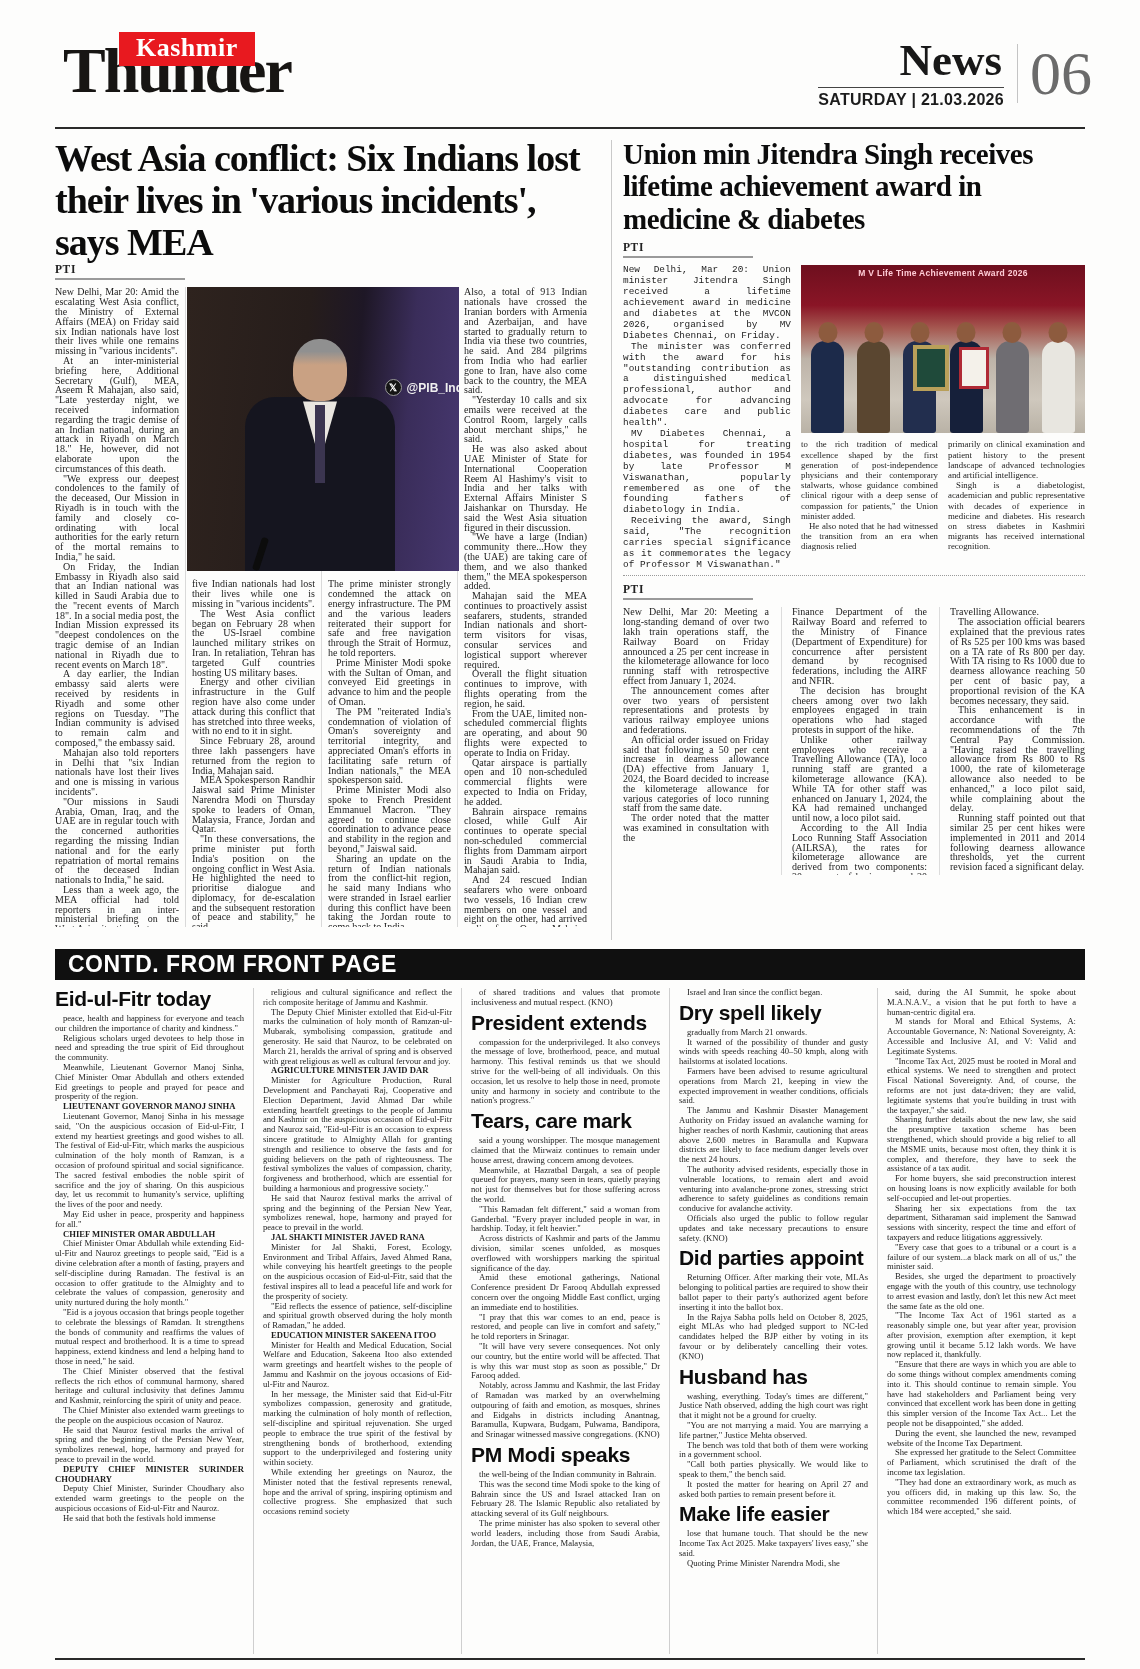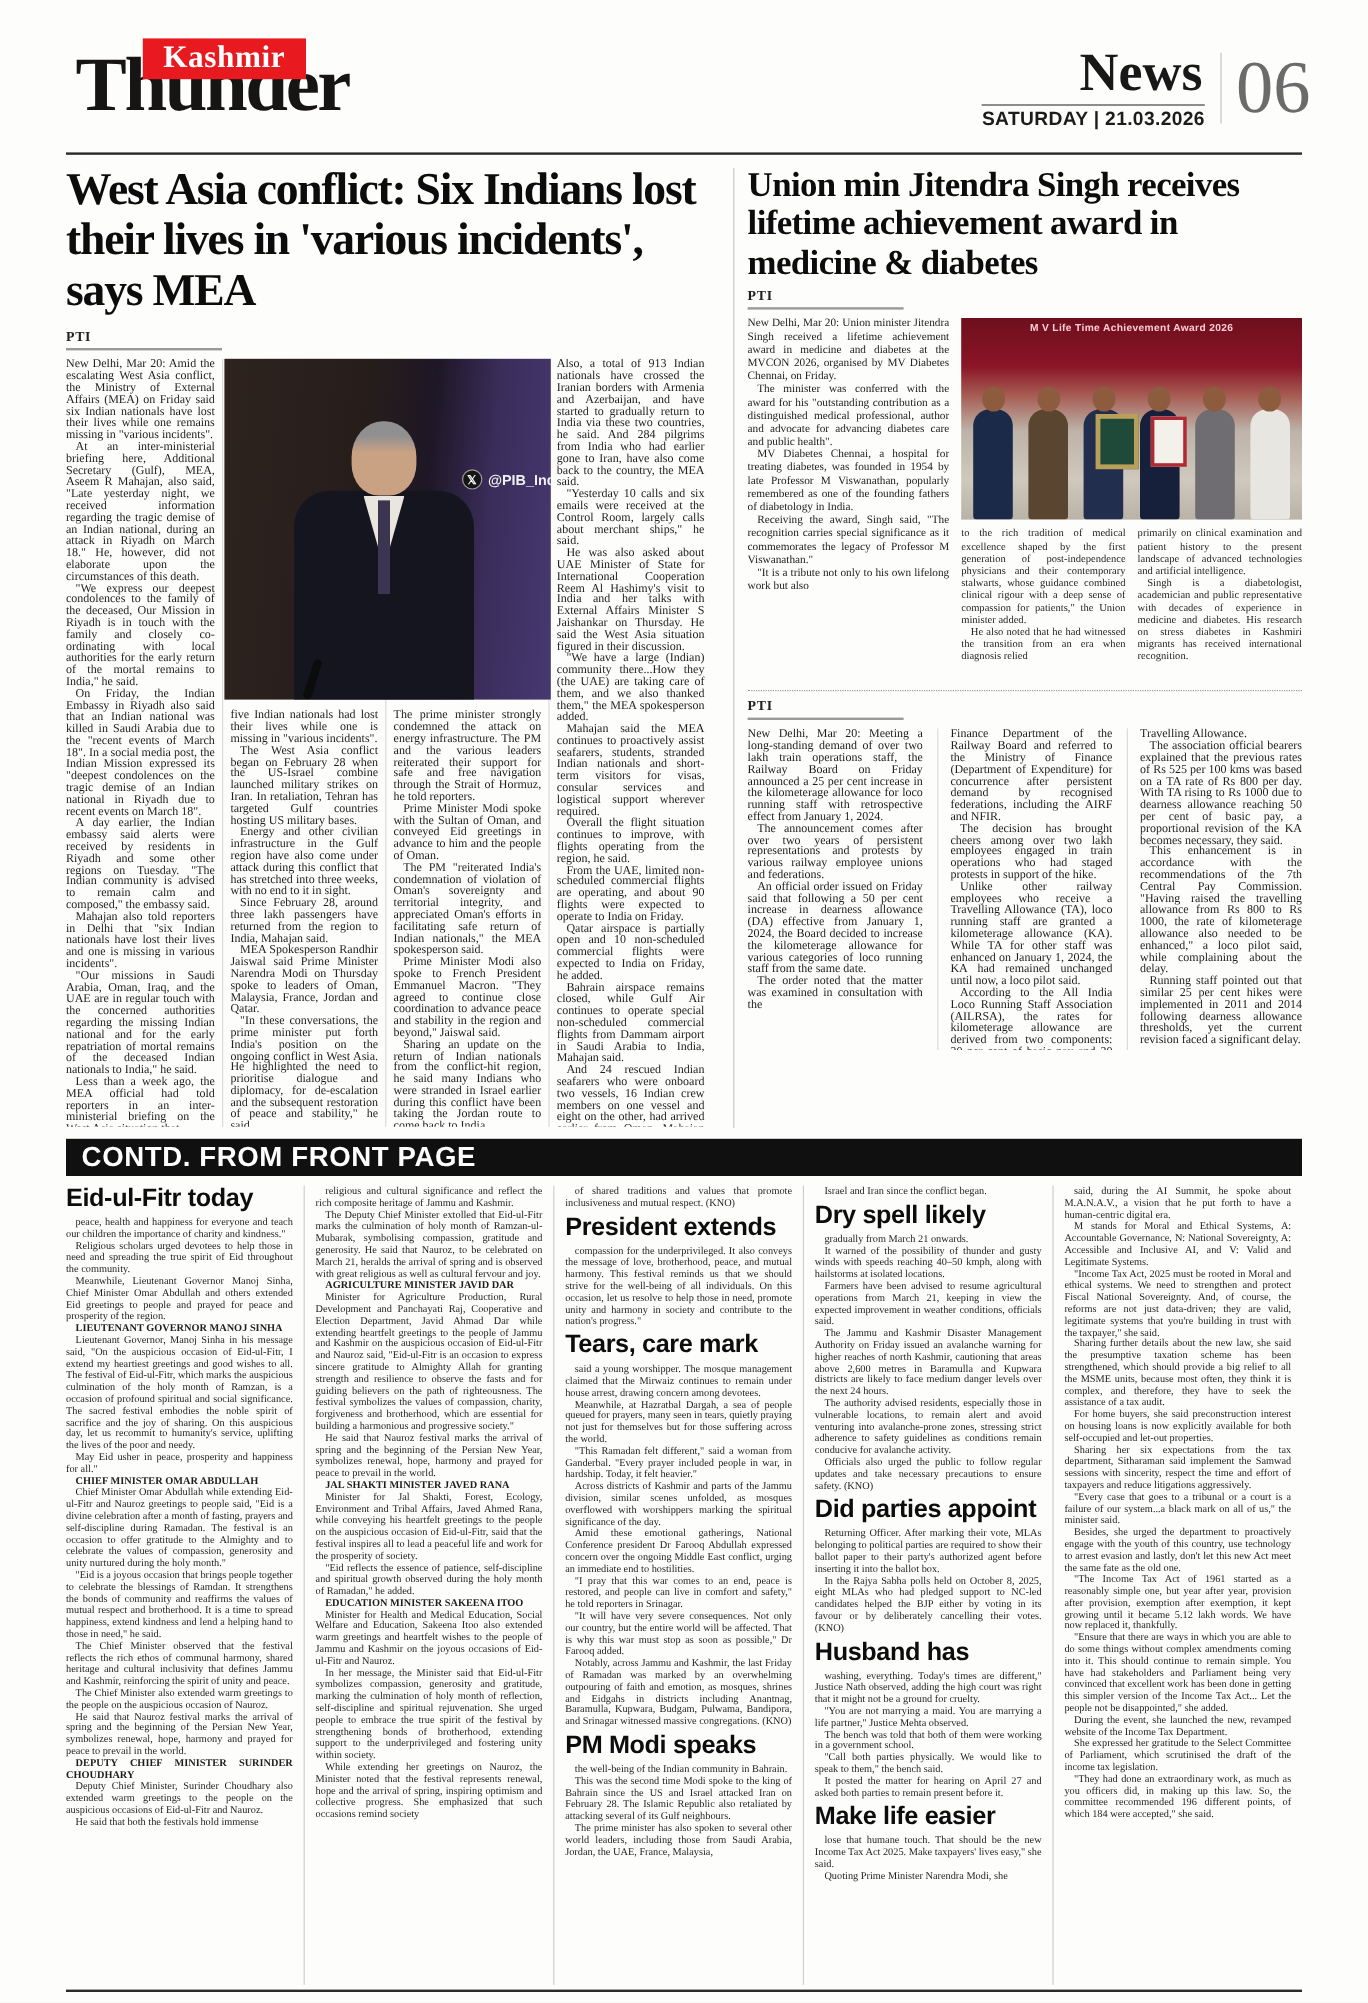--- a/index.html
+++ b/index.html
@@ -17,21 +17,21 @@
   .header-rule { position:absolute; left:55px; width:1030px; top:127px; border-top:2px solid #2a2a2a; }
 
   
   .byline { width:130px; font:700 11.5px "Liberation Serif", serif; letter-spacing:.6px; border-bottom:2px solid #9a9a9a; padding-bottom:3px; margin-bottom:7px; color:#222; }
   .copy p { font-size:10px; line-height:9.8px; text-align:justify; text-indent:8px; color:#1d1d1d; -webkit-hyphens:auto; hyphens:auto; }
   .copy p:first-child { text-indent:0; }
   .clip { overflow:hidden; }
 
   
   .art-west { position:absolute; left:55px; top:138px; width:545px; }
-  .h-west { font:700 38px/1.1 "Liberation Serif", serif; letter-spacing:-1px; color:#0c0c0c; margin-bottom:12px; }
+  .h-west { font:700 38px/1.1 "Liberation Serif", serif; letter-spacing:-1px; color:#0c0c0c; }
   .body4 { position:relative; display:flex; }
   .wcol { width:136px; padding:0 6px; height:640px; }
   .wcol:first-child { width:130px; padding-left:0; }
   .wcol + .wcol { border-left:1px solid #d9d9d9; }
   .under { padding-top:292px; }
   .photo1 { position:absolute; left:132px; top:0; width:272px; height:284px; z-index:2; overflow:hidden;
             background:linear-gradient(95deg,#2e231e 0%,#261d1b 42%,#1e1726 60%,#3a2d5a 78%,#473870 100%); }
   .p1-head { position:absolute; left:106px; top:52px; width:54px; height:62px; border-radius:48% 48% 42% 42%;
              background:linear-gradient(#909090 0 20%, #c9a183 42%); }
   .p1-body { position:absolute; left:58px; top:110px; width:150px; height:176px; border-radius:30px 30px 0 0; background:#15151f; }
@@ -41,21 +41,21 @@
   .p1-tag { position:absolute; right:-14px; top:92px; display:flex; align-items:center; gap:5px; color:#f0f0f0; font:600 12px "Liberation Sans", sans-serif; }
   .p1-logo { width:17px; height:17px; border-radius:50%; background:#151515; border:1px solid #9a9a9a; color:#fff; font-size:10px; display:flex; align-items:center; justify-content:center; }
 
   
   .mid-divider { position:absolute; left:611px; top:140px; height:800px; border-left:1px solid #c9c9c9; }
 
   
   .art-right { position:absolute; left:623px; top:138px; width:462px; }
   .h-jit { font:700 29px/1.12 "Liberation Serif", serif; letter-spacing:-.5px; color:#0c0c0c; margin-bottom:6px; }
   .jit-body { display:flex; gap:10px; }
-  .jcolA { width:168px; height:302px; }
+  .jcolA { width:168px; height:302px;font-family:Liberation Mono, monospace; }
   .jcolA p { font-size:9.4px; line-height:10.9px; }
   .jit-right { width:284px; }
   .photo2 { position:relative; width:284px; height:168px; overflow:hidden; margin-bottom:6px;
             background:linear-gradient(180deg,#6e0f1e 0%,#8a1526 24%,#a65a52 38%,#bdb3a8 56%,#cfc8bd 80%,#b9b2a6 100%); }
   .p2-banner { position:absolute; top:3px; left:0; right:0; text-align:center; color:#ffccd6; font:700 8.5px "Liberation Sans", sans-serif; letter-spacing:.3px; }
   .p2-people { position:absolute; bottom:0; left:10px; right:10px; display:flex; justify-content:space-between; align-items:flex-end; }
   .person { width:33px; height:92px; border-radius:14px 14px 3px 3px; position:relative; }
   .person::before { content:""; position:absolute; top:-19px; left:50%; transform:translateX(-50%); width:19px; height:21px; border-radius:50%; background:#8d5b3e; }
   .pc1{background:#1c2a4a;} .pc2{background:#5a4630;} .pc3{background:#222e4e;} .pc4{background:#16203a;} .pc5{background:#6f6d72;} .pc6{background:#e8e6e0;}
   .frame-green { position:absolute; left:112px; bottom:42px; width:36px; height:46px; background:#1f4a3a; border:4px solid #b9a05a; }

